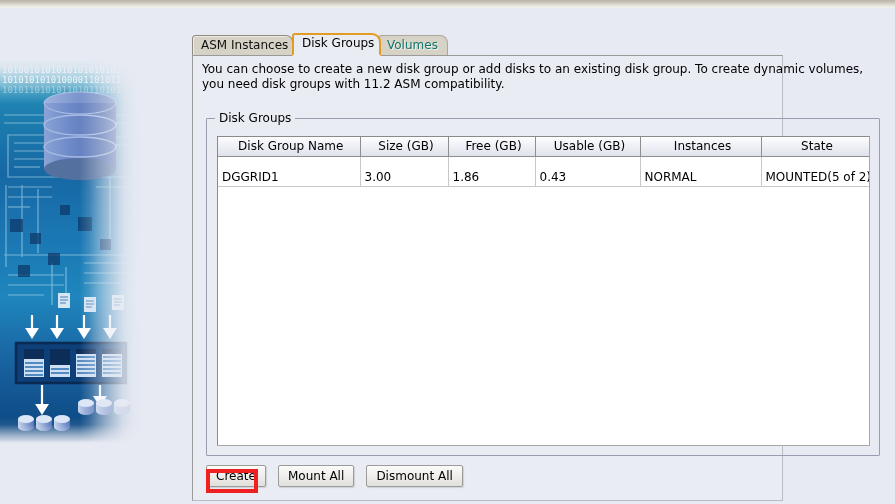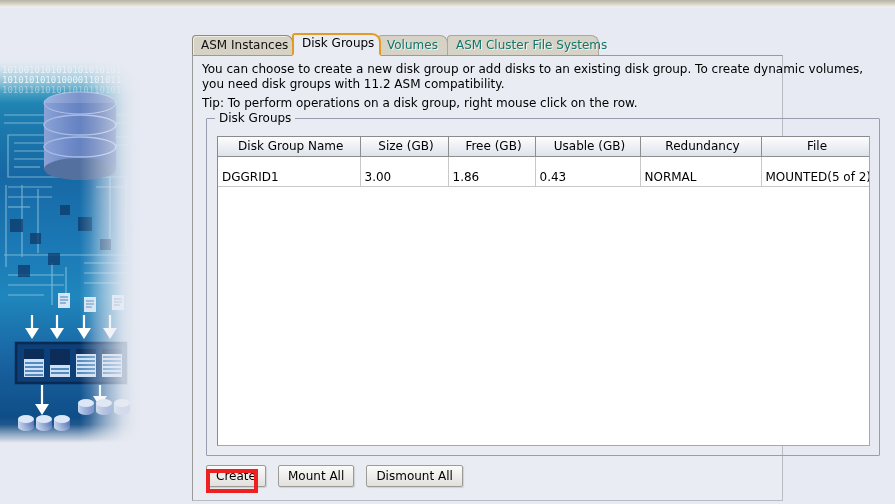--- a/index.html
+++ b/index.html
@@ -438,52 +438,48 @@
   <div class="tabstrip">
     <div class="tab tab-inactive" style="left:0px; width:101px;">
       <span class="tab-label">ASM Instances</span>
     </div>
     <div class="tab tab-active" style="left:100px; width:89px; top:0px; height:23px;">
       <span class="tab-label">Disk Groups</span>
     </div>
     <div class="tab tab-disabled" style="left:186px; width:70px;">
       <span class="tab-label">Volumes</span>
     </div>
-    <div class="tab tab-disabled" style="left:255px; width:152px;">
-      <span class="tab-label">ASM Cluster File Systems</span>
-    </div>
   </div>
 
   <div class="panel">
 
     <div class="desc">You can choose to create a new disk group or add disks to an existing disk group. To create dynamic volumes, you need disk groups with 11.2 ASM compatibility.</div>
 
-    <div class="tip">Tip: To perform operations on a disk group, right mouse click on the row.</div>
 
     <div class="groupbox">
       <div class="groupbox-title">Disk Groups</div>
 
       <div class="table-wrap">
         <table class="dg">
           <colgroup>
             <col style="width:142px">
             <col style="width:88px">
             <col style="width:87px">
             <col style="width:105px">
             <col style="width:121px">
             <col style="width:108px">
           </colgroup>
           <thead>
             <tr>
               <th>Disk Group Name</th>
               <th>Size (GB)</th>
               <th>Free (GB)</th>
               <th>Usable (GB)</th>
-              <th>Redundancy</th>
-              <th>File</th>
+              <th>Instances</th>
+              <th>State</th>
             </tr>
           </thead>
           <tbody>
             <tr>
               <td>DGGRID1</td>
               <td>3.00</td>
               <td>1.86</td>
               <td>0.43</td>
               <td>NORMAL</td>
               <td>MOUNTED(5 of 2)</td>

